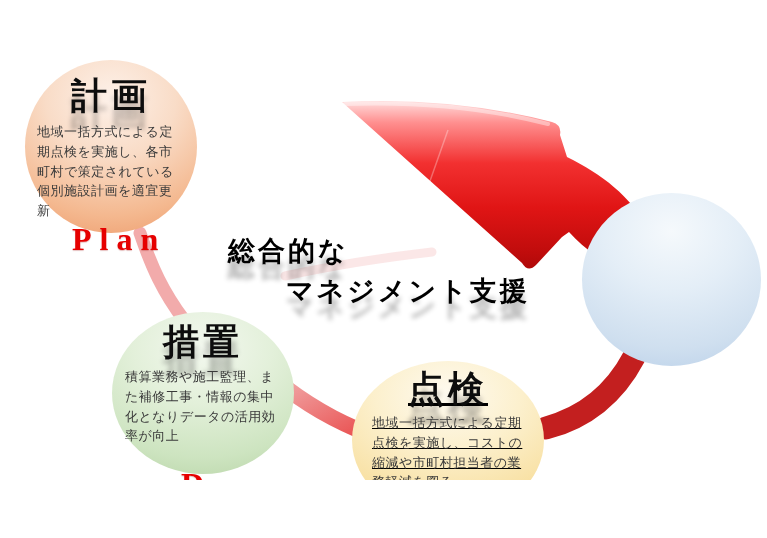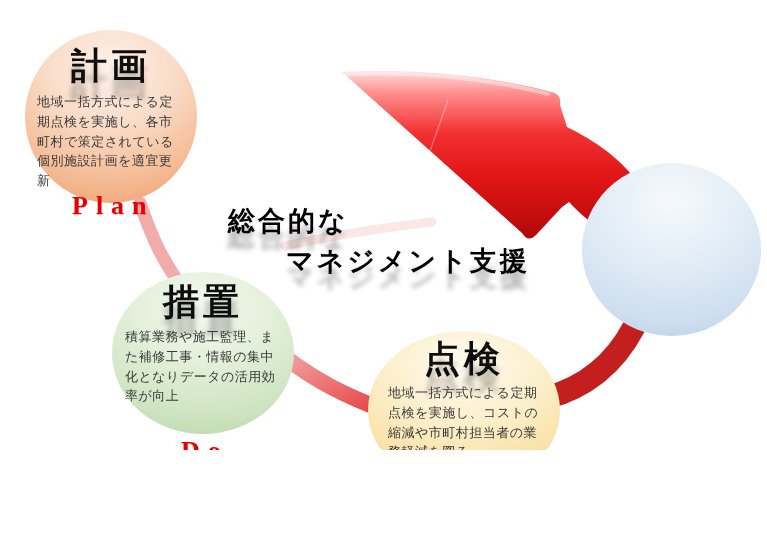--- a/index.html
+++ b/index.html
@@ -1,18 +1,19 @@
 <!DOCTYPE html>
 <html><head>
 <meta charset="utf-8">
 <style>
   html,body{margin:0;padding:0;background:#ffffff;}
   .stage{
     position:relative;width:767px;height:450px;background:#ffffff;overflow:hidden;
     font-family:"Liberation Sans","DejaVu Sans",sans-serif;
+    margin-top:30px;
   }
   .stage svg{position:absolute;left:0;top:0;z-index:0;}
   .node{
     position:absolute;border-radius:50%;z-index:2;
     display:flex;flex-direction:column;align-items:center;
     box-sizing:border-box;
   }
   .ntitle{
     font-weight:900;color:#0d0d0d;letter-spacing:4px;line-height:1;
     text-shadow:0 17px 5px rgba(0,0,0,0.28);
@@ -21,39 +22,40 @@
   .nbody{
     color:#3a3a3a;font-size:13px;line-height:1.52;text-align:left;
     letter-spacing:0.5px;word-break:break-all;
   }
   .node-plan{
     left:25px;top:30px;width:172px;height:173px;padding-top:18px;
     background:radial-gradient(ellipse 95% 85% at 50% 22%,#fdf1e9 0%,#f9dcc7 40%,#f4b88f 80%,#efa173 100%);
   }
   .node-plan .nbody{padding:8px 12px 0 12px;}
   .node-do{
-    left:112px;top:272px;width:182px;height:162px;padding-top:12px;
+    left:112px;top:282px;width:182px;height:162px;padding-top:12px;
     background:radial-gradient(ellipse 95% 85% at 50% 22%,#f3f8ef 0%,#e3f0da 40%,#cde4c0 80%,#bdd8ad 100%);
     align-items:center;
   }
   .node-do .nbody{padding:7px 13px 0 13px;}
   .node-check{
-    left:368px;top:331px;width:192px;height:158px;padding-top:10px;
+    left:352px;top:331px;width:192px;height:158px;padding-top:10px;
     background:radial-gradient(ellipse 95% 85% at 50% 22%,#fefaf0 0%,#fcf0cd 40%,#f8e0a2 80%,#f3d382 100%);
+    text-decoration:underline;
   }
   .node-check .nbody{padding:6px 20px 0 20px;}
   .node-act{
     left:582px;top:163px;width:179px;height:173px;padding-top:10px;
     background:radial-gradient(ellipse 95% 85% at 50% 22%,#f5f9fc 0%,#e4eef7 40%,#cfdfef 80%,#bed3ea 100%);
   }
   .node-act .nbody{padding:6px 13px 0 13px;}
   .elabel{
     position:absolute;z-index:3;color:#e60000;
     font-family:"Liberation Serif","DejaVu Serif",serif;
-    font-weight:bold;font-size:26px;letter-spacing:8px;line-height:1;
+    font-weight:bold;font-size:32px;letter-spacing:8px;line-height:1;
     text-shadow:0 1px 1px rgba(150,0,0,0.25);
   }
   .label-plan{left:72px;top:193px;}
   .label-do{left:181px;top:438px;}
   .label-check{left:400px;top:485px;text-decoration:underline;}
   .label-act{left:625px;top:331px;}
   .center-line{
     position:absolute;z-index:3;color:#000;font-weight:900;font-size:27px;
     letter-spacing:3px;line-height:1;
     text-shadow:0 16px 5px rgba(0,0,0,0.30);

